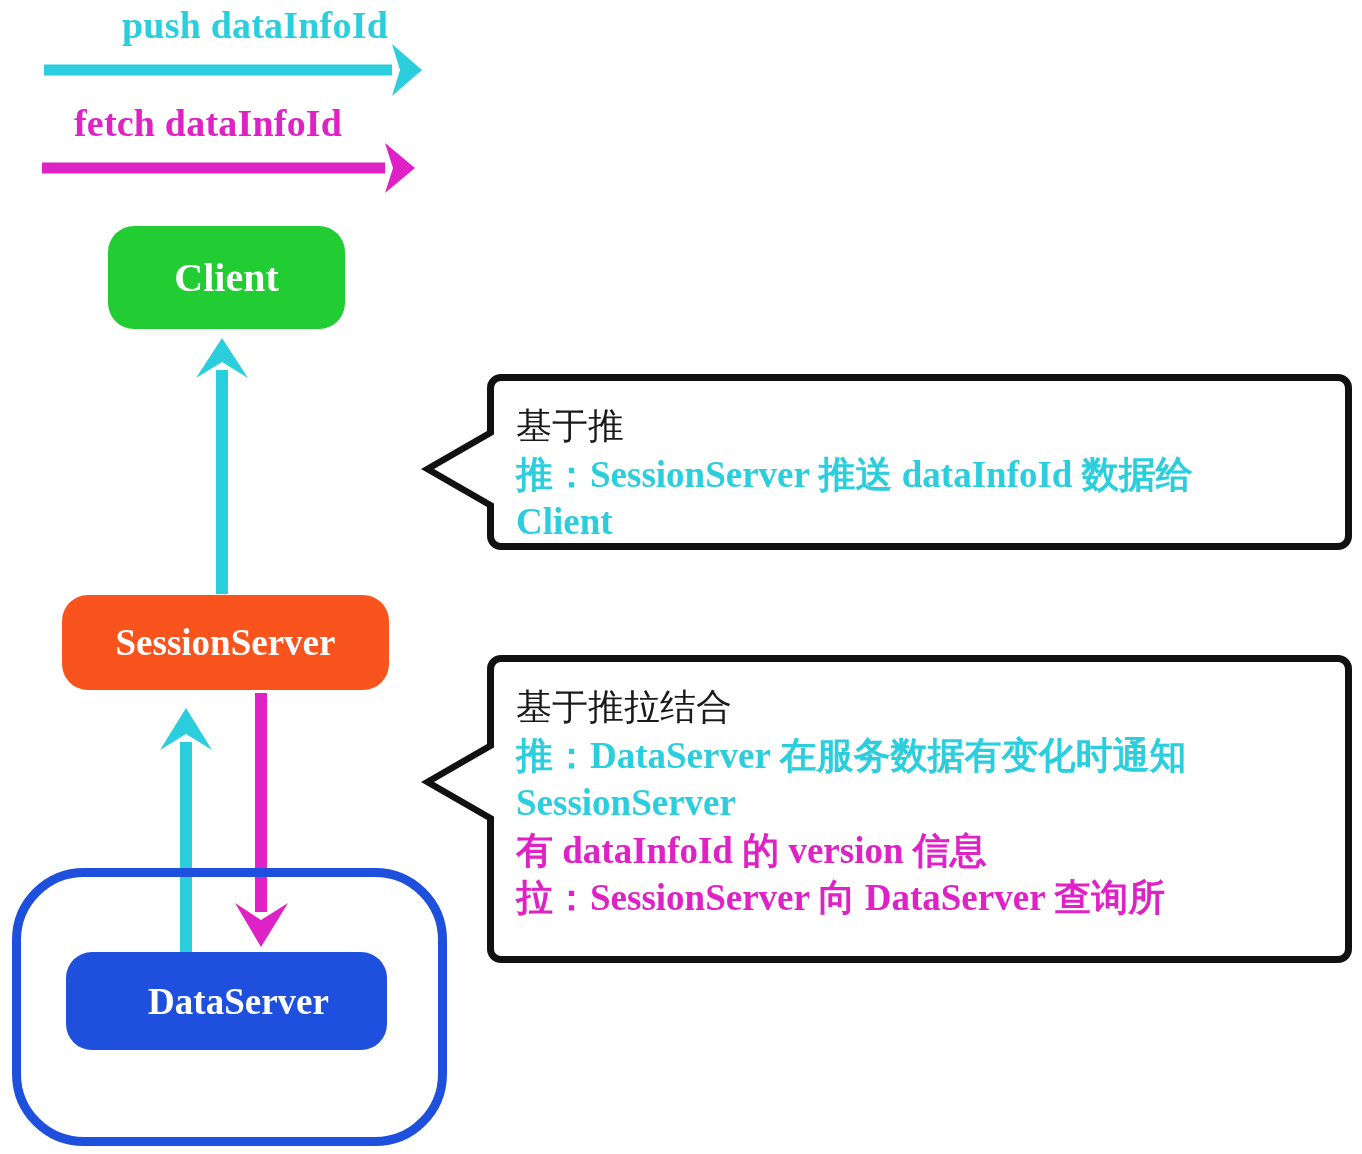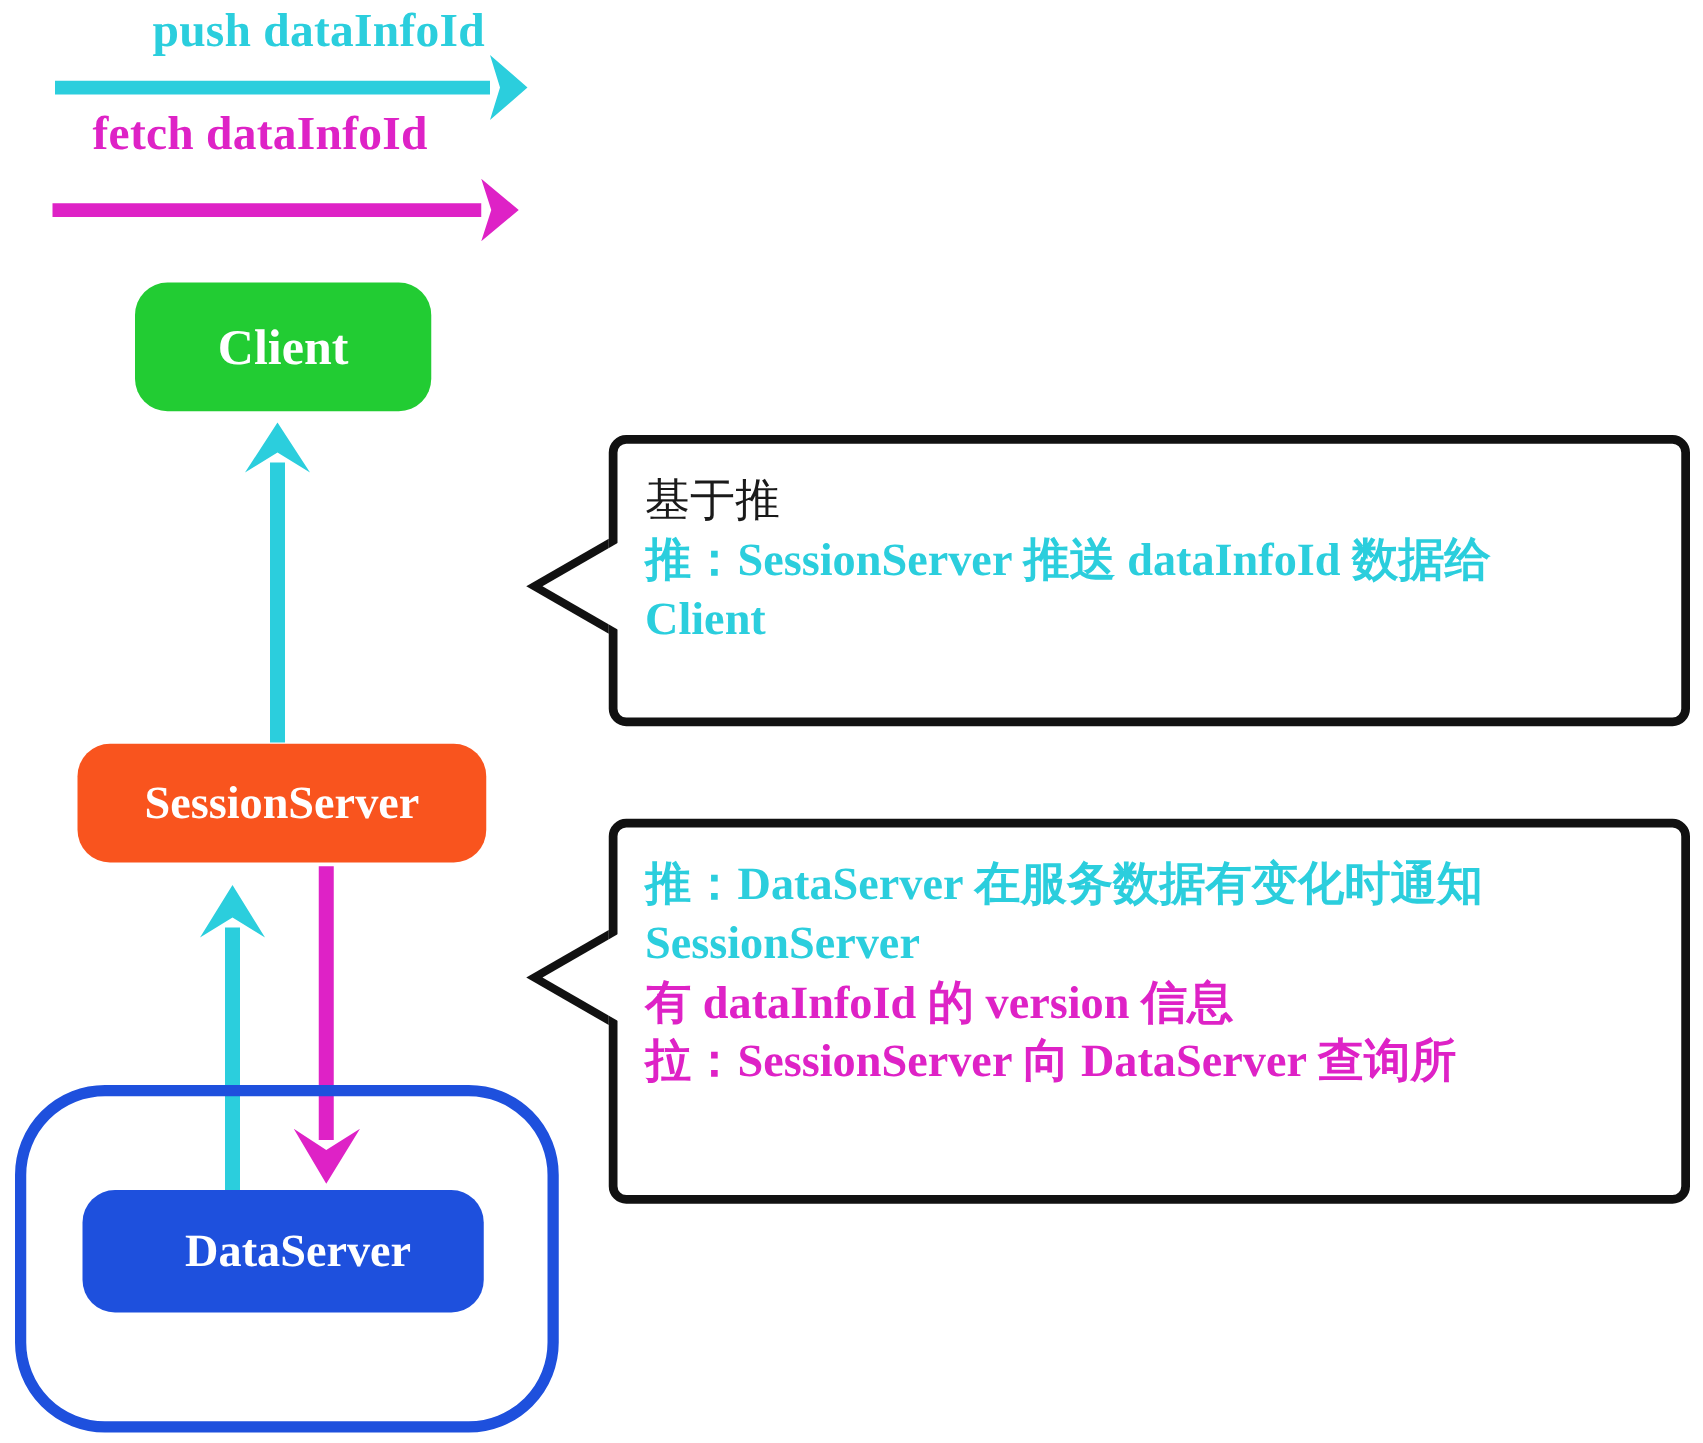--- a/index.html
+++ b/index.html
@@ -19,21 +19,21 @@
 
   
   .legend-label {
     font-weight: bold;
     font-size: 38px;
     line-height: 1;
     white-space: nowrap;
     letter-spacing: 0.2px;
   }
   #legend-push-label { left: 78px; top: 6px; color: var(--cyan); margin-left: 44px; }
-  #legend-fetch-label { left: 74px; top: 88px; color: var(--magenta); }
+  #legend-fetch-label { left: 74px; top: 104px; color: var(--magenta); }
 
   
   .node {
     display: flex;
     align-items: center;
     justify-content: center;
     border-radius: 26px;
     color: #ffffff;
     font-weight: bold;
     text-align: center;
@@ -66,21 +66,21 @@
   }
 
   
   .callout {
     box-sizing: border-box;
     border: 7px solid #111111;
     border-radius: 14px;
     background: #ffffff;
     padding: 22px 18px 10px 22px;
   }
-  #callout-push  { left: 487px; top: 348px; width: 865px; height: 233px; }
+  #callout-push  { left: 487px; top: 374px; width: 865px; height: 176px; }
   #callout-pushpull { left: 487px; top: 655px; width: 865px; height: 308px; }
 
   
   .notch-outer, .notch-inner {
     width: 0; height: 0;
     border-top: 38px solid transparent;
     border-bottom: 38px solid transparent;
   }
   .notch-outer { border-right: 66px solid #111111; }
   .notch-inner { border-right: 66px solid #ffffff; }
@@ -153,20 +153,21 @@
 
   <div id="callout-push" class="abs callout">
     <p class="callout-title">基于推</p>
     <p class="callout-line c-cyan">推：SessionServer 推送 dataInfoId 数据给</p>
     <p class="callout-line c-cyan">Client</p>
   </div>
   <div id="notch1-outer" class="abs notch-outer"></div>
   <div id="notch1-inner" class="abs notch-inner"></div>
 
   <div id="callout-pushpull" class="abs callout">
+    <p class="callout-title">基于推拉结合</p>
     <p class="callout-line c-cyan">推：DataServer 在服务数据有变化时通知</p>
     <p class="callout-line c-cyan">SessionServer</p>
     <p class="callout-line c-magenta">有 dataInfoId 的 version 信息</p>
     <p class="callout-line c-magenta">拉：SessionServer 向 DataServer 查询所</p>
   </div>
   <div id="notch2-outer" class="abs notch-outer"></div>
   <div id="notch2-inner" class="abs notch-inner"></div>
 
 </div>
 

